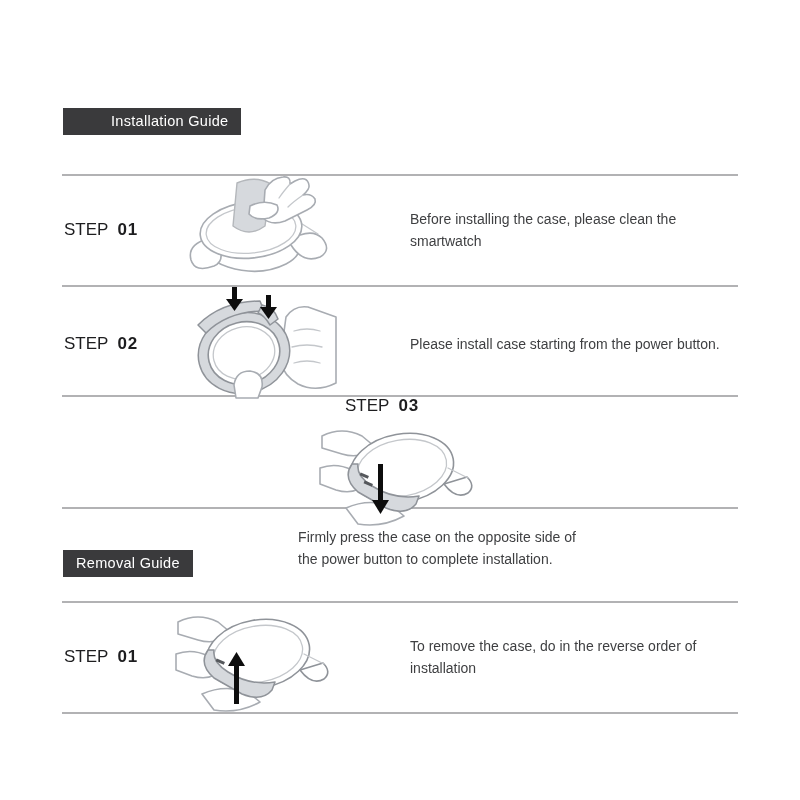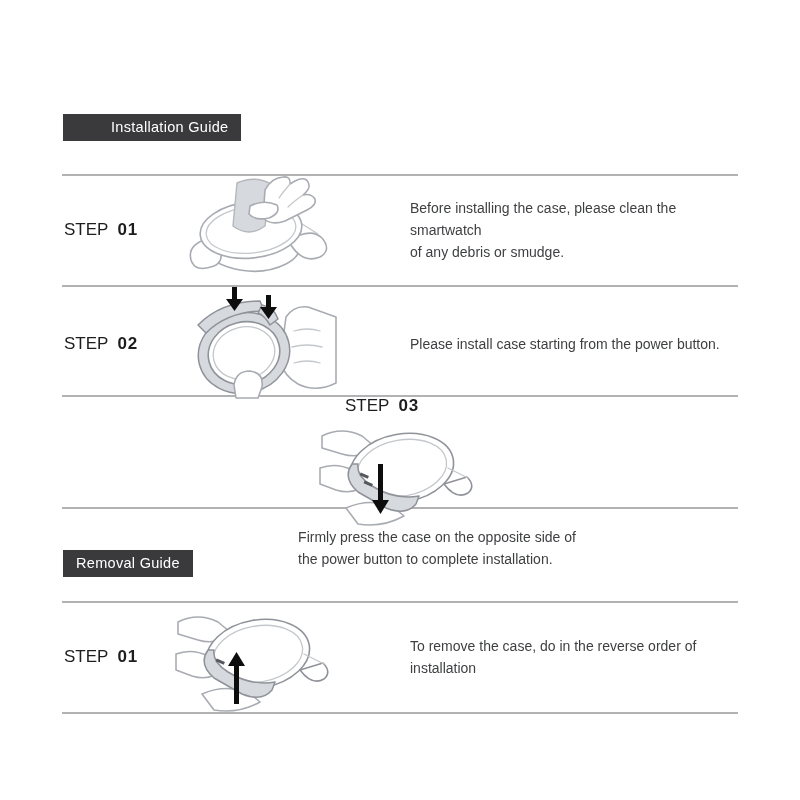--- a/index.html
+++ b/index.html
@@ -4,21 +4,21 @@
 <style>
   html,body{margin:0;padding:0;background:#fff;}
   .canvas{
     position:relative;width:800px;height:800px;background:#fff;overflow:hidden;
     font-family:"Liberation Sans",sans-serif;color:var(--text,#3e3f41);
   }
   .badge{
     position:absolute;left:63px;background:var(--badge_bg,#3a3a3c);color:var(--badge_text,#fff);
     font-size:14.5px;letter-spacing:.3px;padding:5px 13px 6px 13px;white-space:nowrap;
   }
-  .badge.install{top:114px;padding-left:48px;}
+  .badge.install{top:108px;padding-left:48px;}
   .badge.removal{top:550px;}
   .divider{position:absolute;left:62px;width:676px;height:2px;background:var(--divider,#b2b2b4);}
   .row{position:absolute;left:62px;width:676px;display:flex;align-items:center;}
   .row1{top:175px;height:110px;}
   .row2{top:286px;height:116px;}
   .row3{top:396px;height:111px;flex-direction:column;}
   .row4{top:602px;height:110px;}
   .step-label{margin-left:2px;width:112px;flex:none;font-size:17px;color:#1d1d1f;white-space:nowrap;}
   .step-label .num{font-weight:bold;margin-left:9px;letter-spacing:1px;}
   .illus{width:160px;flex:none;display:flex;justify-content:center;align-items:center;overflow:visible;}
@@ -67,21 +67,20 @@
 
         <path class="gray-soft" d="M56 6 Q74 -2 90 7 L84 49 Q68 61 52 49 Z"></path>
 
         <path class="ln" d="M84 13 Q90 1 102 0 Q110 -1 109 7 L114 4 Q126 -2 128 8 Q129 12 122 18 Q130 16 134 22 Q136 28 126 33 L104 44 Q90 49 82 41 Z"></path>
         <path class="ln-thin" d="M109 7 Q102 15 98 21 M122 18 Q112 25 107 30"></path>
         <path class="ln" d="M69 29 Q83 22 96 28 Q100 36 88 41 Q74 44 68 37 Z"></path>
       </svg>
     </div>
     <div class="desc">
       <div>Before installing the case, please clean the smartwatch</div>
-      <div>of any debris or smudge.</div>
     </div>
   </div>
 
   <div class="row row2">
     <div class="step-label">
       <span>STEP</span><span class="num">02</span>
     </div>
     <div class="illus">
       <svg width="160" height="107" viewBox="0 0 160 107">
 

